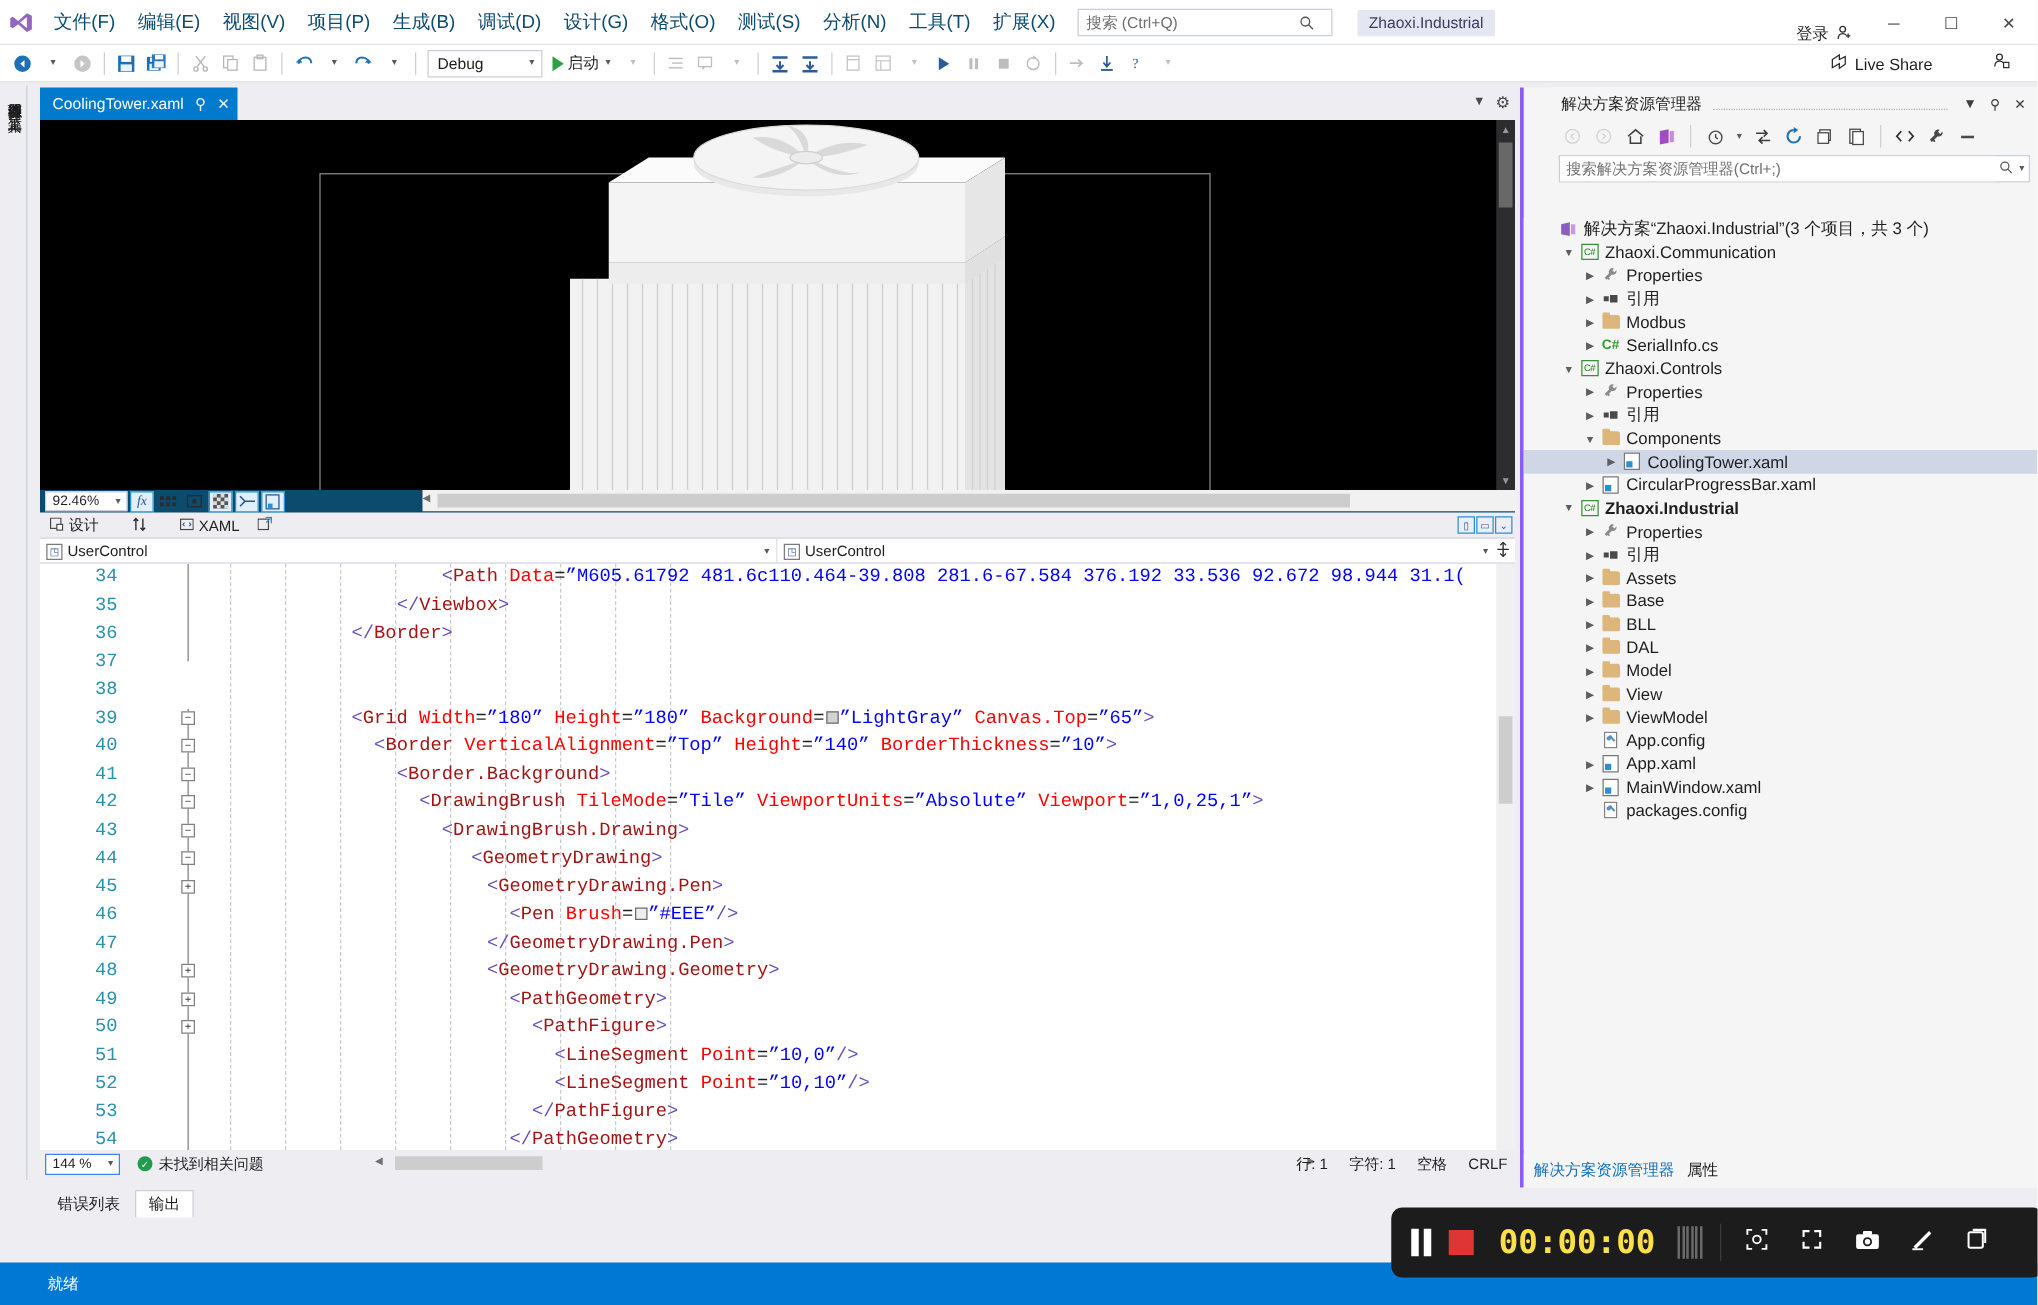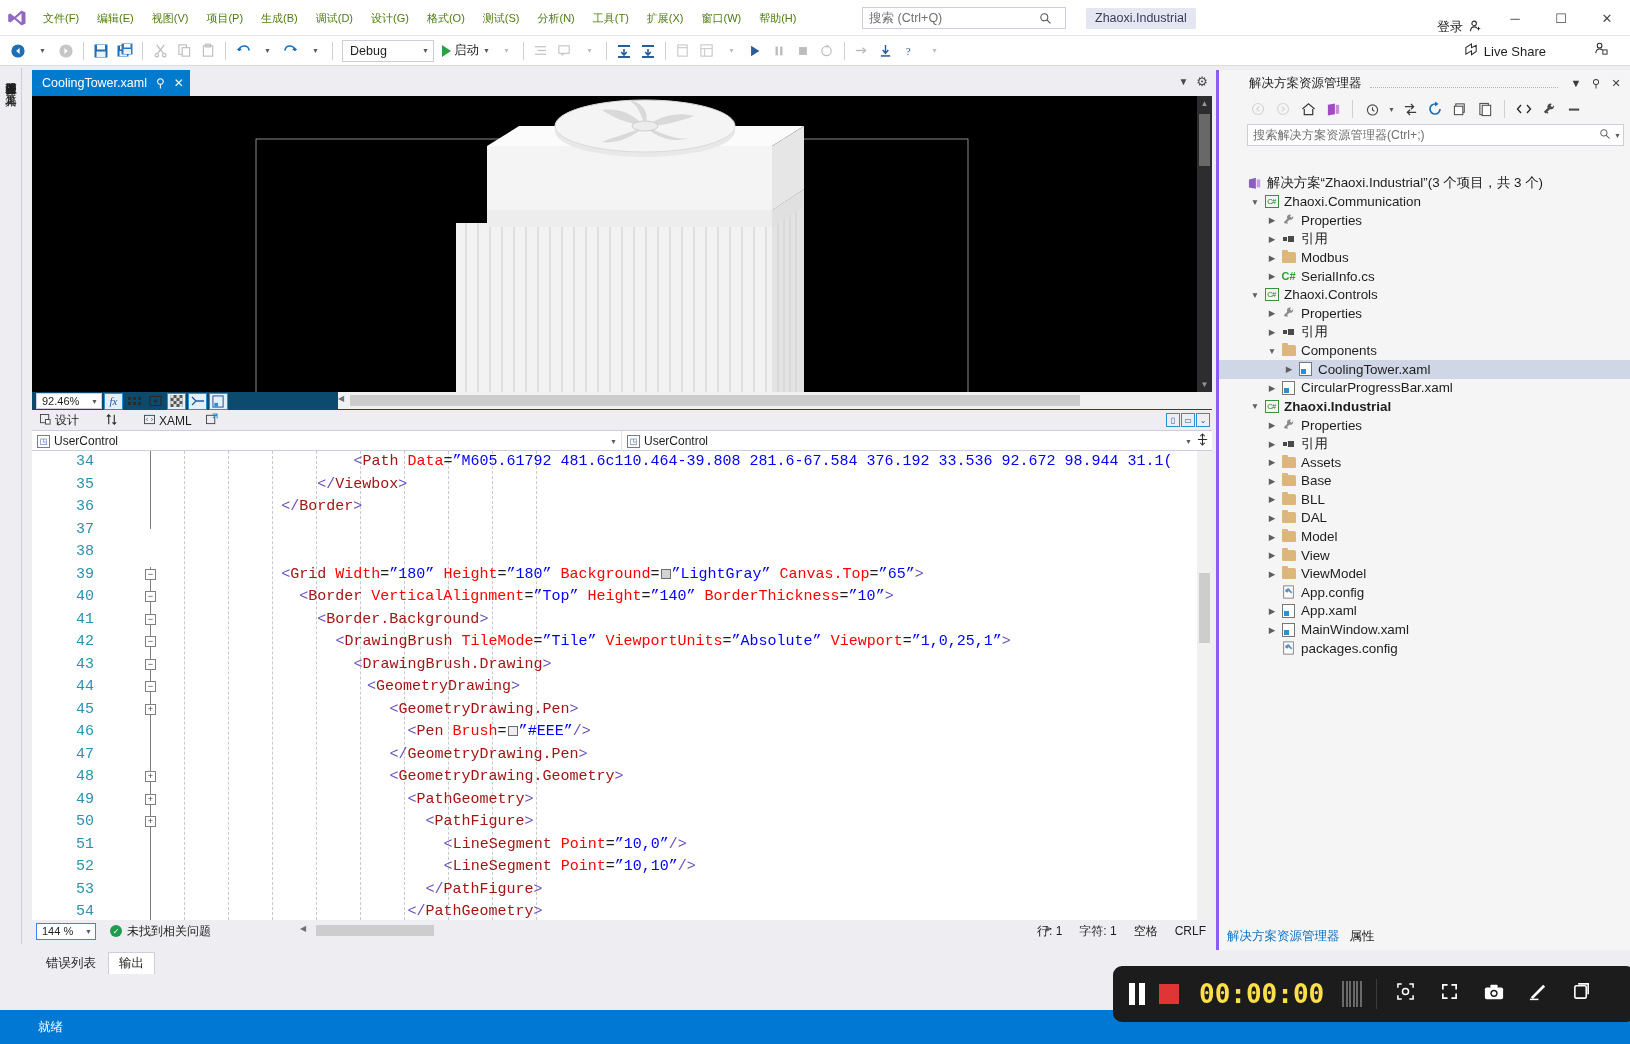--- a/index.html
+++ b/index.html
@@ -19,22 +19,22 @@
     position: absolute; left: 0; top: 0; width: 1630px; height: 36px;
     background: #ffffff; display: flex; align-items: center;
     border-bottom: 1px solid #e6e6e6;
   }
   .vs-logo {
     width: 34px; height: 36px; display: flex; align-items: center; justify-content: center;
   }
   .vs-logo svg { display: block; }
   .menubar { display: flex; align-items: center; height: 36px; }
   .menu-item {
-    padding: 0 9px; height: 26px; line-height: 26px; font-size: 11px;
-    color: #4d7c0f; cursor: default; white-space: nowrap;
+    padding: 0 9px; height: 26px; line-height: 26px; font-size: 15px;
+    color: #0c4a6e; cursor: default; white-space: nowrap;
   }
   .search-wrap {
     position: absolute; left: 862px; top: 7px; width: 204px; height: 22px;
     border: 1px solid #cccedb; background: #ffffff; display: flex; align-items: center;
   }
   .search-wrap input {
     border: 0; outline: 0; height: 20px; width: 170px; padding-left: 6px;
     font-family: "Liberation Sans", sans-serif; font-size: 12.5px; color: #1e1e1e; background: transparent;
   }
   .search-wrap input::placeholder { color: #6f6f6f; }
@@ -797,21 +797,21 @@
           <div class="line"><span class="ln">34</span><span class="codetext" style="left: 321.42px;"><span class="tk-br">&lt;</span><span class="tk-tag">Path</span><span> </span><span class="tk-attr">Data</span><span class="tk-eq">=</span><span class="tk-q">”</span><span class="tk-val">M605.61792 481.6c110.464-39.808 281.6-67.584 376.192 33.536 92.672 98.944 31.1(</span></span></div>
           <div class="line"><span class="ln">35</span><span class="codetext" style="left: 285.34px;"><span class="tk-br">&lt;/</span><span class="tk-tag">Viewbox</span><span class="tk-br">&gt;</span></span></div>
           <div class="line"><span class="ln">36</span><span class="codetext" style="left: 249.26px;"><span class="tk-br">&lt;/</span><span class="tk-tag">Border</span><span class="tk-br">&gt;</span></span></div>
           <div class="line"><span class="ln">37</span><span class="codetext" style="left: 132px;"></span></div>
           <div class="line"><span class="ln">38</span><span class="codetext" style="left: 132px;"></span></div>
           <div class="line"><span class="ln">39</span><span style="position: absolute; left: 113px; top: 0px;"><span class="cbox" style="top: 5px; left: 0px;">−</span></span><span class="codetext" style="left: 249.26px;"><span class="tk-br">&lt;</span><span class="tk-tag">Grid</span><span> </span><span class="tk-attr">Width</span><span class="tk-eq">=</span><span class="tk-q">”</span><span class="tk-val">180</span><span class="tk-q">”</span><span> </span><span class="tk-attr">Height</span><span class="tk-eq">=</span><span class="tk-q">”</span><span class="tk-val">180</span><span class="tk-q">”</span><span> </span><span class="tk-attr">Background</span><span class="tk-eq">=</span><span class="colorbox" style="background: rgb(211, 211, 211);"></span><span class="tk-q">”</span><span class="tk-val">LightGray</span><span class="tk-q">”</span><span> </span><span class="tk-attr">Canvas.Top</span><span class="tk-eq">=</span><span class="tk-q">”</span><span class="tk-val">65</span><span class="tk-q">”</span><span class="tk-br">&gt;</span></span></div>
           <div class="line"><span class="ln">40</span><span style="position: absolute; left: 113px; top: 0px;"><span class="cbox" style="top: 5px; left: 0px;">−</span></span><span class="codetext" style="left: 267.3px;"><span class="tk-br">&lt;</span><span class="tk-tag">Border</span><span> </span><span class="tk-attr">VerticalAlignment</span><span class="tk-eq">=</span><span class="tk-q">”</span><span class="tk-val">Top</span><span class="tk-q">”</span><span> </span><span class="tk-attr">Height</span><span class="tk-eq">=</span><span class="tk-q">”</span><span class="tk-val">140</span><span class="tk-q">”</span><span> </span><span class="tk-attr">BorderThickness</span><span class="tk-eq">=</span><span class="tk-q">”</span><span class="tk-val">10</span><span class="tk-q">”</span><span class="tk-br">&gt;</span></span></div>
           <div class="line"><span class="ln">41</span><span style="position: absolute; left: 113px; top: 0px;"><span class="cbox" style="top: 5px; left: 0px;">−</span></span><span class="codetext" style="left: 285.34px;"><span class="tk-br">&lt;</span><span class="tk-tag">Border.Background</span><span class="tk-br">&gt;</span></span></div>
           <div class="line"><span class="ln">42</span><span style="position: absolute; left: 113px; top: 0px;"><span class="cbox" style="top: 5px; left: 0px;">−</span></span><span class="codetext" style="left: 303.38px;"><span class="tk-br">&lt;</span><span class="tk-tag">DrawingBrush</span><span> </span><span class="tk-attr">TileMode</span><span class="tk-eq">=</span><span class="tk-q">”</span><span class="tk-val">Tile</span><span class="tk-q">”</span><span> </span><span class="tk-attr">ViewportUnits</span><span class="tk-eq">=</span><span class="tk-q">”</span><span class="tk-val">Absolute</span><span class="tk-q">”</span><span> </span><span class="tk-attr">Viewport</span><span class="tk-eq">=</span><span class="tk-q">”</span><span class="tk-val">1,0,25,1</span><span class="tk-q">”</span><span class="tk-br">&gt;</span></span></div>
           <div class="line"><span class="ln">43</span><span style="position: absolute; left: 113px; top: 0px;"><span class="cbox" style="top: 5px; left: 0px;">−</span></span><span class="codetext" style="left: 321.42px;"><span class="tk-br">&lt;</span><span class="tk-tag">DrawingBrush.Drawing</span><span class="tk-br">&gt;</span></span></div>
-          <div class="line"><span class="ln">44</span><span style="position: absolute; left: 113px; top: 0px;"><span class="cbox" style="top: 5px; left: 0px;">−</span></span><span class="codetext" style="left: 335px;"><span class="tk-br">&lt;</span><span class="tk-tag">GeometryDrawing</span><span class="tk-br">&gt;</span></span></div>
+          <div class="line"><span class="ln">44</span><span style="position: absolute; left: 113px; top: 0px;"><span class="cbox" style="top: 5px; left: 0px;">−</span></span><span class="codetext" style="left: 345px;"><span class="tk-br">&lt;</span><span class="tk-tag">GeometryDrawing</span><span class="tk-br">&gt;</span></span></div>
           <div class="line"><span class="ln">45</span><span style="position: absolute; left: 113px; top: 0px;"><span class="cbox" style="top: 5px; left: 0px;">+</span></span><span class="codetext" style="left: 357.5px;"><span class="tk-br">&lt;</span><span class="tk-tag">GeometryDrawing.Pen</span><span class="tk-br">&gt;</span></span></div>
           <div class="line"><span class="ln">46</span><span class="codetext" style="left: 375.54px;"><span class="tk-br">&lt;</span><span class="tk-tag">Pen</span><span> </span><span class="tk-attr">Brush</span><span class="tk-eq">=</span><span class="colorbox" style="background: rgb(238, 238, 238);"></span><span class="tk-q">”</span><span class="tk-val">#EEE</span><span class="tk-q">”</span><span class="tk-br">/&gt;</span></span></div>
           <div class="line"><span class="ln">47</span><span class="codetext" style="left: 357.5px;"><span class="tk-br">&lt;/</span><span class="tk-tag">GeometryDrawing.Pen</span><span class="tk-br">&gt;</span></span></div>
           <div class="line"><span class="ln">48</span><span style="position: absolute; left: 113px; top: 0px;"><span class="cbox" style="top: 5px; left: 0px;">+</span></span><span class="codetext" style="left: 357.5px;"><span class="tk-br">&lt;</span><span class="tk-tag">GeometryDrawing.Geometry</span><span class="tk-br">&gt;</span></span></div>
           <div class="line"><span class="ln">49</span><span style="position: absolute; left: 113px; top: 0px;"><span class="cbox" style="top: 5px; left: 0px;">+</span></span><span class="codetext" style="left: 375.54px;"><span class="tk-br">&lt;</span><span class="tk-tag">PathGeometry</span><span class="tk-br">&gt;</span></span></div>
           <div class="line"><span class="ln">50</span><span style="position: absolute; left: 113px; top: 0px;"><span class="cbox" style="top: 5px; left: 0px;">+</span></span><span class="codetext" style="left: 393.58px;"><span class="tk-br">&lt;</span><span class="tk-tag">PathFigure</span><span class="tk-br">&gt;</span></span></div>
           <div class="line"><span class="ln">51</span><span class="codetext" style="left: 411.62px;"><span class="tk-br">&lt;</span><span class="tk-tag">LineSegment</span><span> </span><span class="tk-attr">Point</span><span class="tk-eq">=</span><span class="tk-q">”</span><span class="tk-val">10,0</span><span class="tk-q">”</span><span class="tk-br">/&gt;</span></span></div>
           <div class="line"><span class="ln">52</span><span class="codetext" style="left: 411.62px;"><span class="tk-br">&lt;</span><span class="tk-tag">LineSegment</span><span> </span><span class="tk-attr">Point</span><span class="tk-eq">=</span><span class="tk-q">”</span><span class="tk-val">10,10</span><span class="tk-q">”</span><span class="tk-br">/&gt;</span></span></div>
           <div class="line"><span class="ln">53</span><span class="codetext" style="left: 393.58px;"><span class="tk-br">&lt;/</span><span class="tk-tag">PathFigure</span><span class="tk-br">&gt;</span></span></div>
           <div class="line"><span class="ln">54</span><span class="codetext" style="left: 375.54px;"><span class="tk-br">&lt;/</span><span class="tk-tag">PathGeometry</span><span class="tk-br">&gt;</span></span></div>

